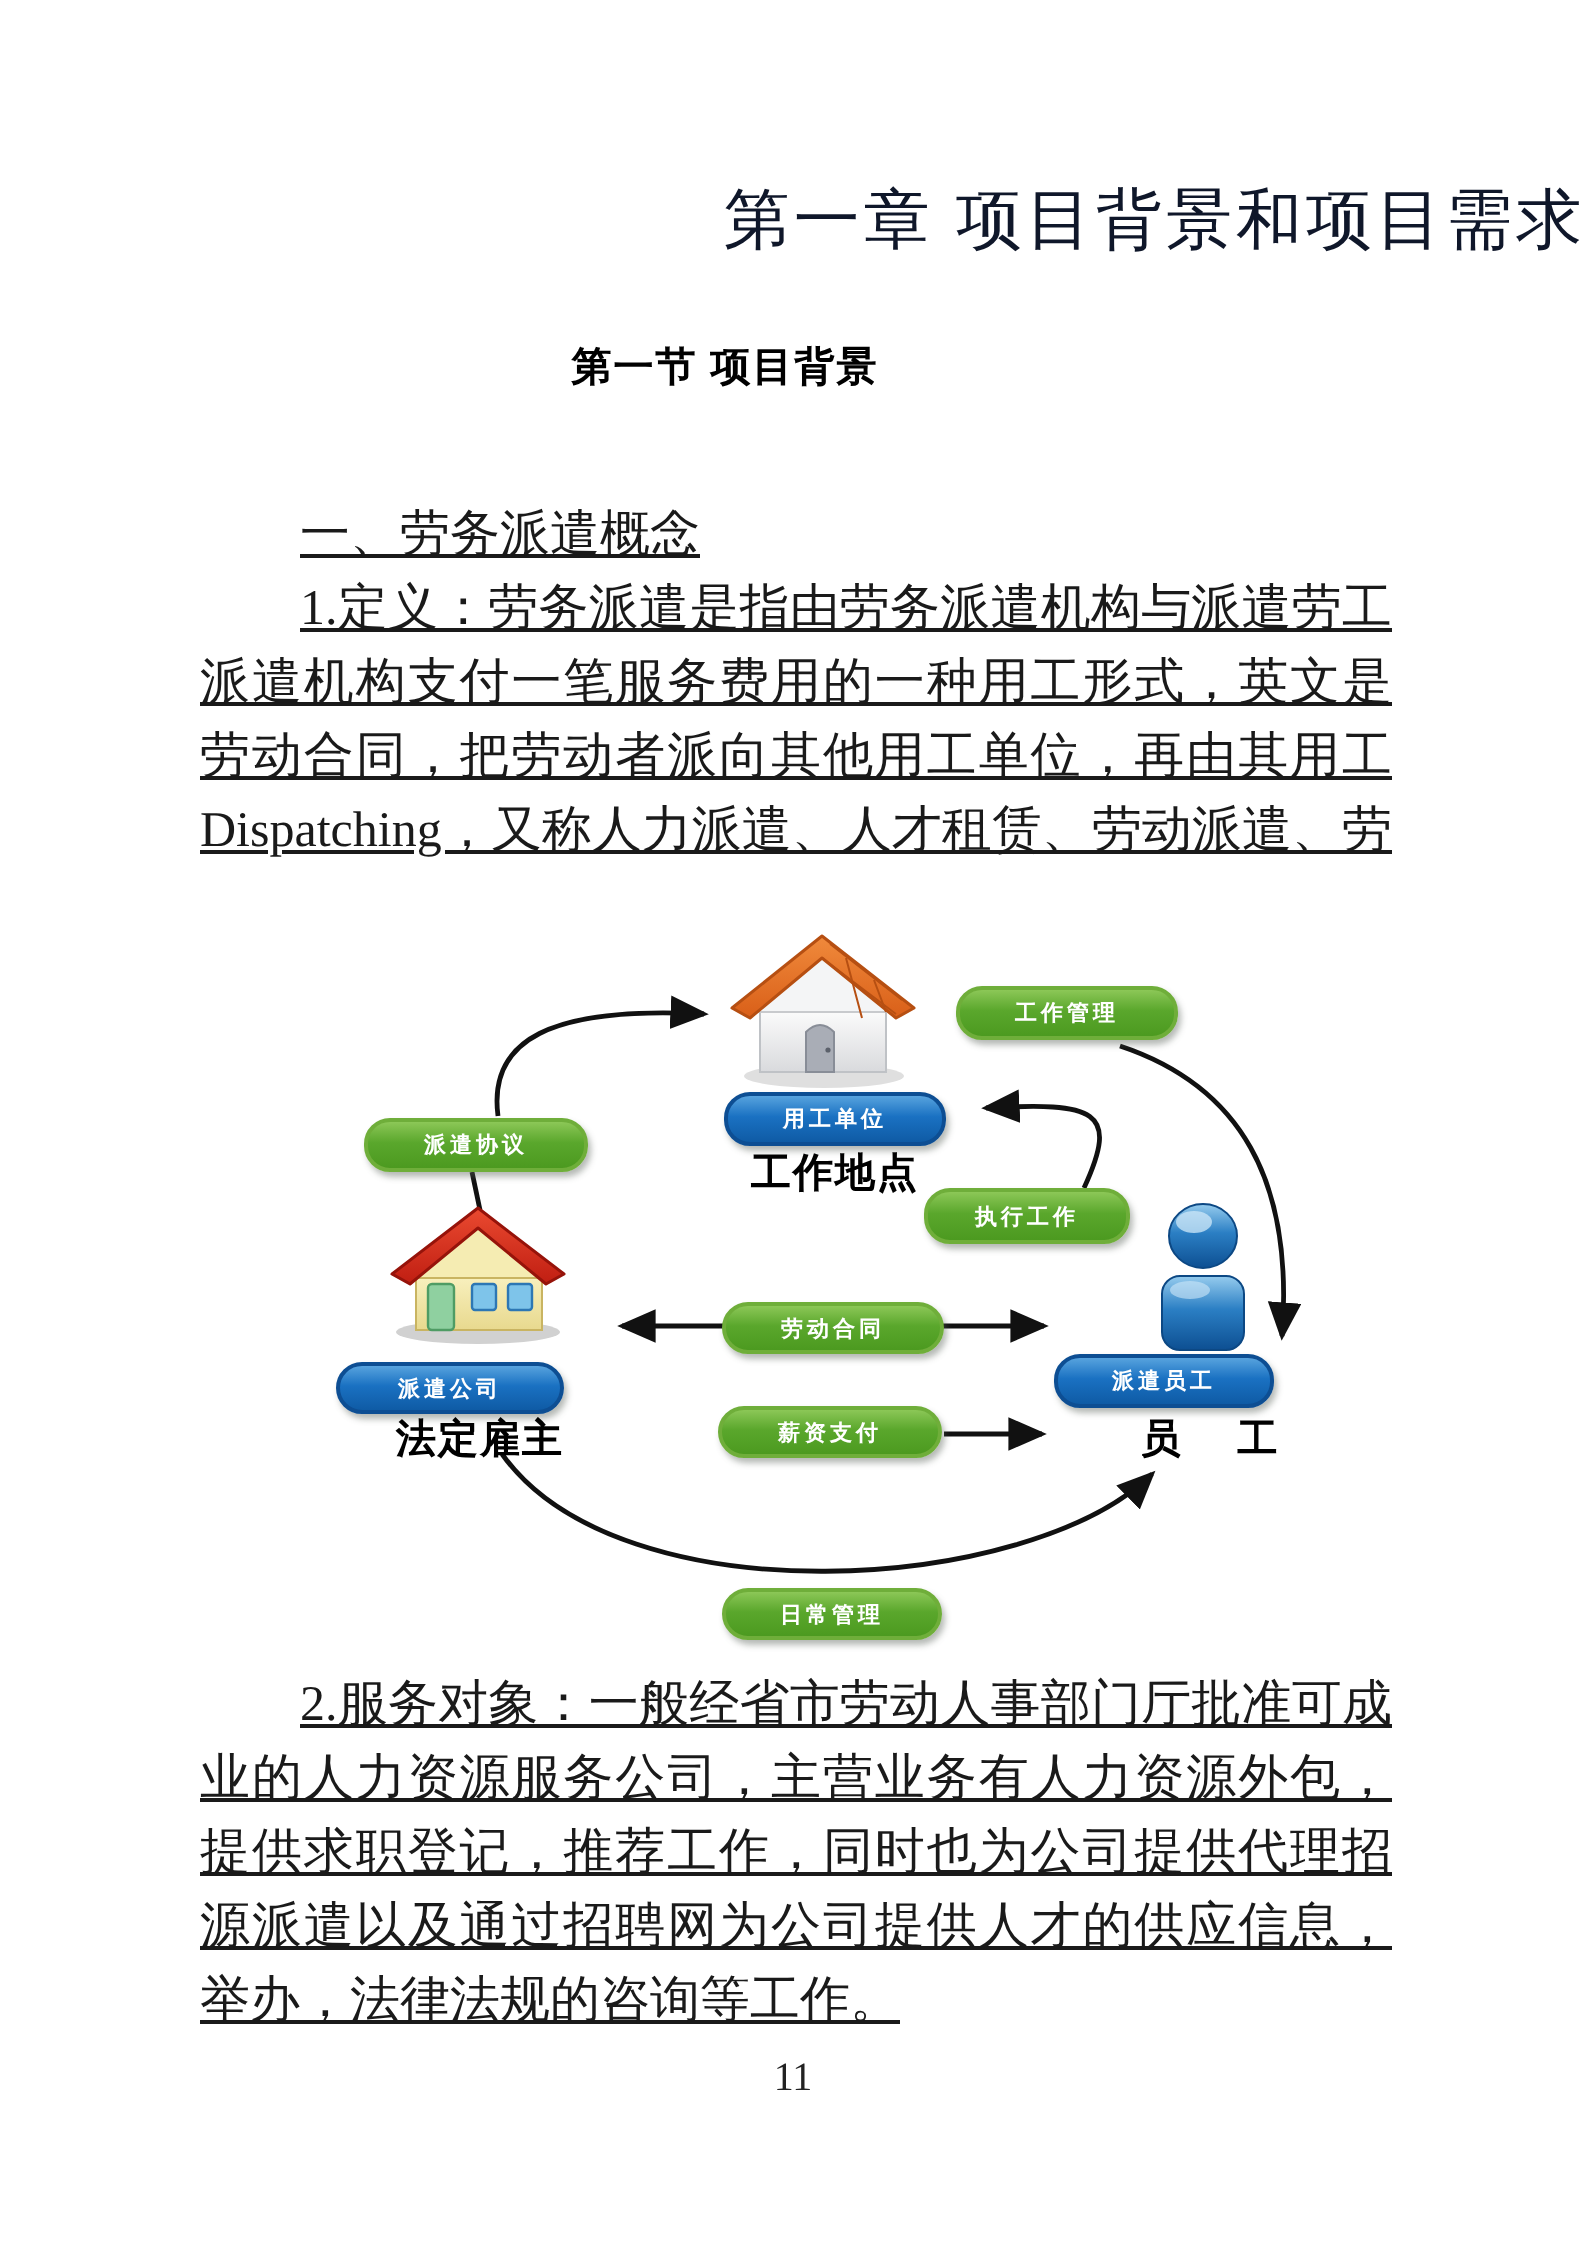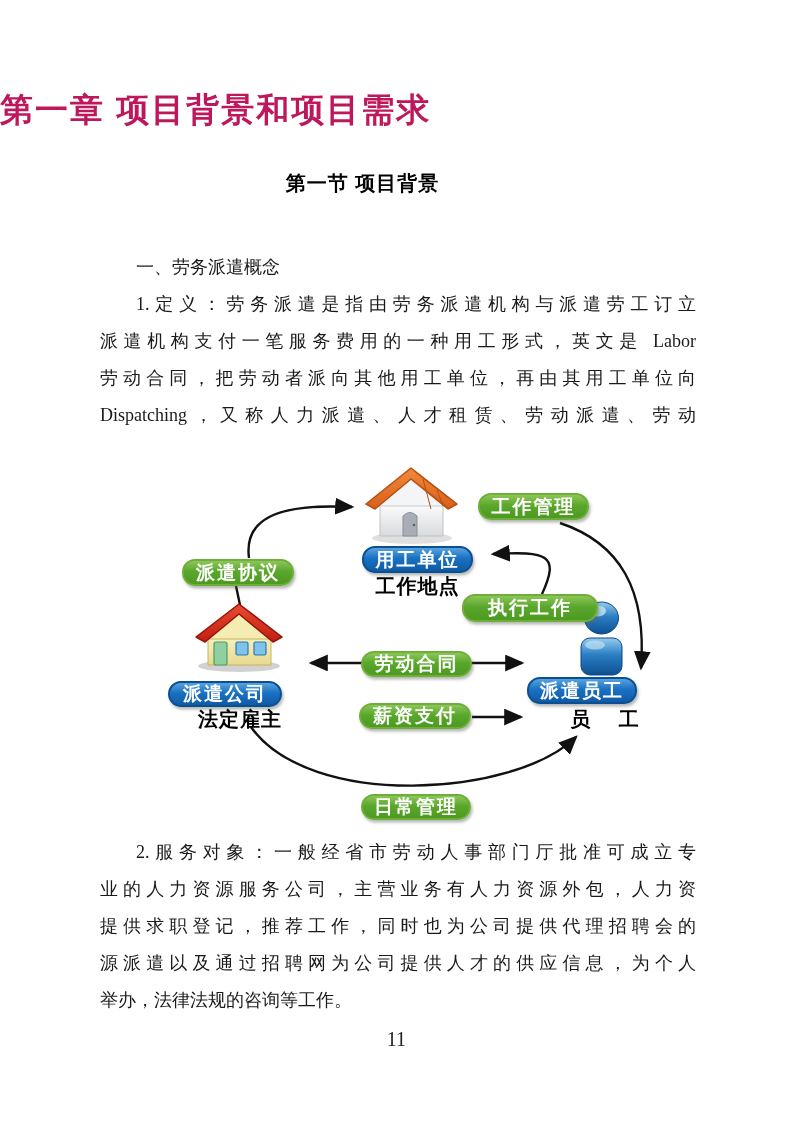--- a/index.html
+++ b/index.html
@@ -2,48 +2,48 @@
 <html><head>
 <meta charset="utf-8">
 <style>
   * { margin:0; padding:0; box-sizing:border-box; }
   html,body { background:#ffffff; }
   .page {
     position:relative; width:793px; height:1122px; background:#ffffff;
     overflow:hidden; font-family:"Liberation Serif","DejaVu Serif",serif; color:#111;
   }
   .chapter-title {
-    position:absolute; top:88px; left:0; width:793px; text-align:left;
+    position:absolute; top:88px; left:0; width:793px; text-align:right;
     font-family:"Liberation Sans","DejaVu Sans",sans-serif;
-    font-size:33px; font-weight:bold; letter-spacing:2px; color:#be185d;
+    font-size:33px; font-weight:normal; letter-spacing:2px; color:#0f172a;
   }
   .section-title {
     position:absolute; top:170px; left:0; width:725px; text-align:center;
     font-family:"Liberation Sans","DejaVu Sans",sans-serif;
     font-size:20px; font-weight:bold; letter-spacing:1px; color:#000;
   }
-  .bodyblock { position:absolute; left:100px; width:596px; font-size:18px; color:#1a1a1a; }
+  .bodyblock { position:absolute; left:100px; width:596px; font-size:25px; color:#1a1a1a;text-decoration:underline; }
   #para-block-1 { top:249px; }
   #para-block-2 { top:834px; }
   .line { height:37px; line-height:37px; overflow:hidden; }
   .line.first { text-indent:2em; }
   .line.just { text-align:justify; text-align-last:justify; }
   .page-number {
     position:absolute; top:1028px; left:0; width:793px; text-align:center;
     font-size:20px; color:#222;
   }
 
   
   .diagram { position:absolute; left:150px; top:465px; width:530px; height:362px; }
   .arrows { position:absolute; left:0; top:0; width:530px; height:362px; pointer-events:none; }
   .pill {
     position:absolute; display:flex; align-items:center; justify-content:center;
     border-radius:13px; color:#ffffff; font-weight:bold;
     font-family:Liberation Sans, sans-serif;
-    font-size:19px; letter-spacing:2px; white-space:nowrap;
+    font-size:11px; letter-spacing:2px; white-space:nowrap;
     box-shadow:1.5px 2.5px 3px rgba(90,100,90,0.45);
   }
   .pill.green {
     background:linear-gradient(180deg,#8cc757 0%, #5aa72c 45%, #4c9a20 100%);
     border:2px solid #6fae3a;
   }
   .pill.blue {
     background:linear-gradient(180deg,#57a3de 0%, #1a71c2 45%, #0f5ba5 100%);
     border:2px solid #0d4e93;
   }
@@ -51,21 +51,21 @@
     position:absolute; text-align:center; color:#000; font-weight:bold;
     font-family:"Liberation Sans","DejaVu Sans",sans-serif;
     font-size:20px; white-space:pre; letter-spacing:1px;
   }
   .icon { position:absolute; }
 
   
   #pill-work-management   { left:328px; top:28px;  width:111px; height:27px; }
   #pill-employer          { left:212px; top:81px;  width:111px; height:27px; }
   #pill-dispatch-agreement{ left:32px;  top:94px;  width:112px; height:27px; }
-  #pill-execute-work      { left:312px; top:129px; width:136px; height:28px; }
+  #pill-execute-work      { left:312px; top:129px; width:103px; height:28px; }
   #pill-labor-contract    { left:211px; top:186px; width:111px; height:26px; }
   #pill-company           { left:18px;  top:216px; width:114px; height:26px; }
   #pill-salary-payment    { left:209px; top:238px; width:112px; height:26px; }
   #pill-employee          { left:377px; top:212px; width:110px; height:27px; }
   #pill-daily-management  { left:211px; top:329px; width:110px; height:26px; }
   #sub-employer  { left:210px; top:108px; width:115px; }
   #sub-company   { left:30px;  top:241px; width:120px; }
   #sub-employee  { left:398px; top:241px; width:114px; }
   #icon-employer-house { left:213px; top:1px; }
   #icon-company-house  { left:44px;  top:138px; }

